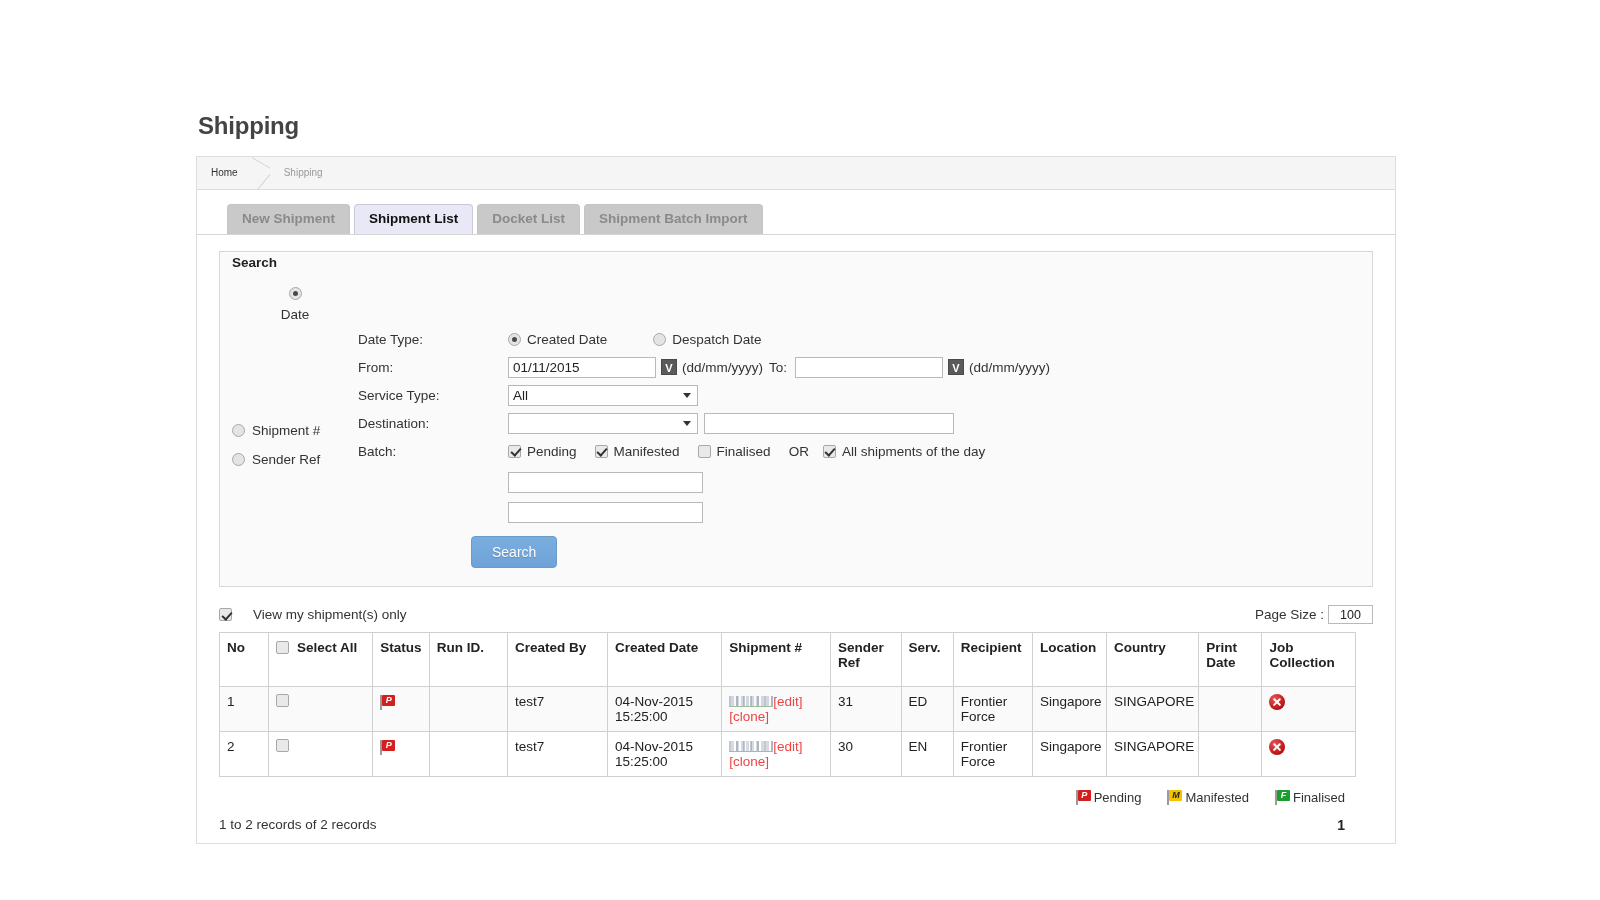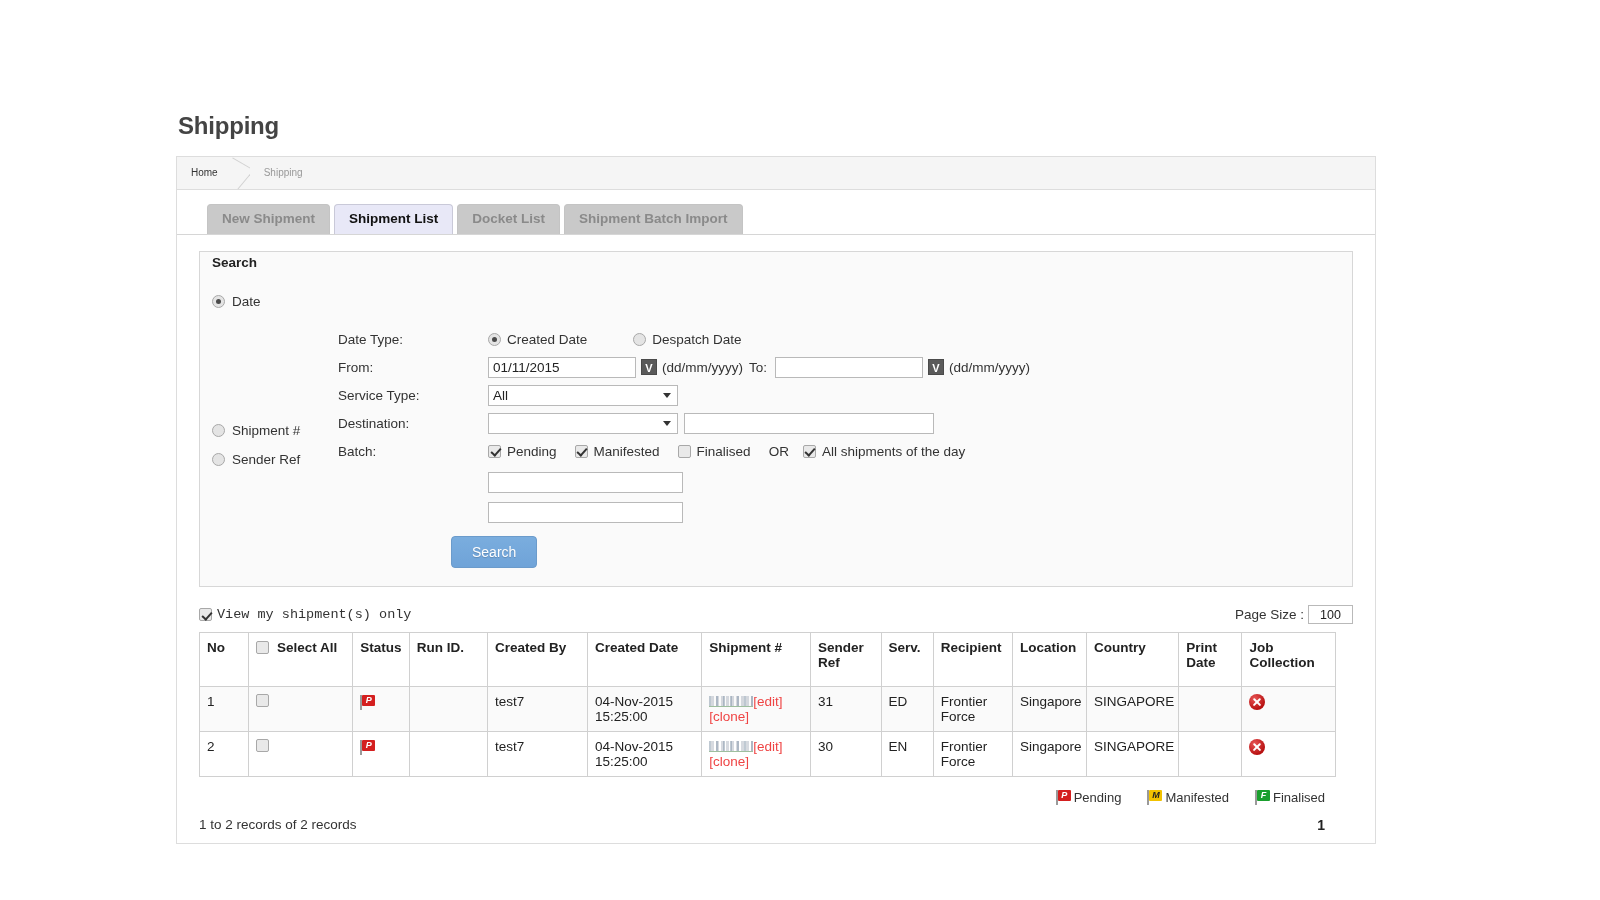--- a/index.html
+++ b/index.html
@@ -7,21 +7,21 @@
     margin: 0; padding: 0;
     width: 1600px; height: 900px;
     background: #ffffff;
     font-family: "Liberation Sans", sans-serif;
     font-size: 13px;
     color: #333333;
     overflow: hidden;
   }
   .page {
     position: absolute;
-    left: 176px; top: 112px;
+    left: 196px; top: 112px;
     width: 1200px;
   }
 
   
   .page-title {
     font-size: 24px;
     font-weight: bold;
     color: #444444;
     margin: 0 0 16px 2px;
     letter-spacing: -0.2px;
@@ -120,21 +120,21 @@
   .right-col { flex: 1 1 auto; margin-top: 44px; }
 
   .opt-row {
     display: flex;
     align-items: center;
     gap: 7px;
     height: 29px;
     font-size: 13.5px;
     color: #333333;
   }
-  .opt-row.pad1 { margin-top: 1px; }
+  .opt-row.pad1 { margin-top: 1px; flex-direction: column; }
   .opt-row.pad2 { margin-top: 100px; }
   .opt-row.pad3 { margin-top: 0px; }
 
   
   .radio {
     width: 13px; height: 13px;
     border-radius: 50%;
     border: 1px solid #a8a8a8;
     background: #e4e4e4;
     display: inline-block;
@@ -256,21 +256,21 @@
   }
 
   
   .midbar {
     display: flex;
     align-items: center;
     justify-content: space-between;
     margin: 18px 0 8px 0;
     font-size: 13.5px;
   }
-  .midbar .left { display: flex; align-items: center; gap: 5px; font-family: Liberation Mono, monospace; }
+  .midbar .left { display: flex; align-items: center; gap: 21px; }
   .pagesize { display: flex; align-items: center; gap: 4px; color: #333; }
   .pagesize .box {
     border: 1px solid #b9b9b9;
     background: #ffffff;
     width: 45px; height: 19px;
     font-size: 12.5px;
     text-align: center;
     line-height: 18px;
     color: #222;
   }

